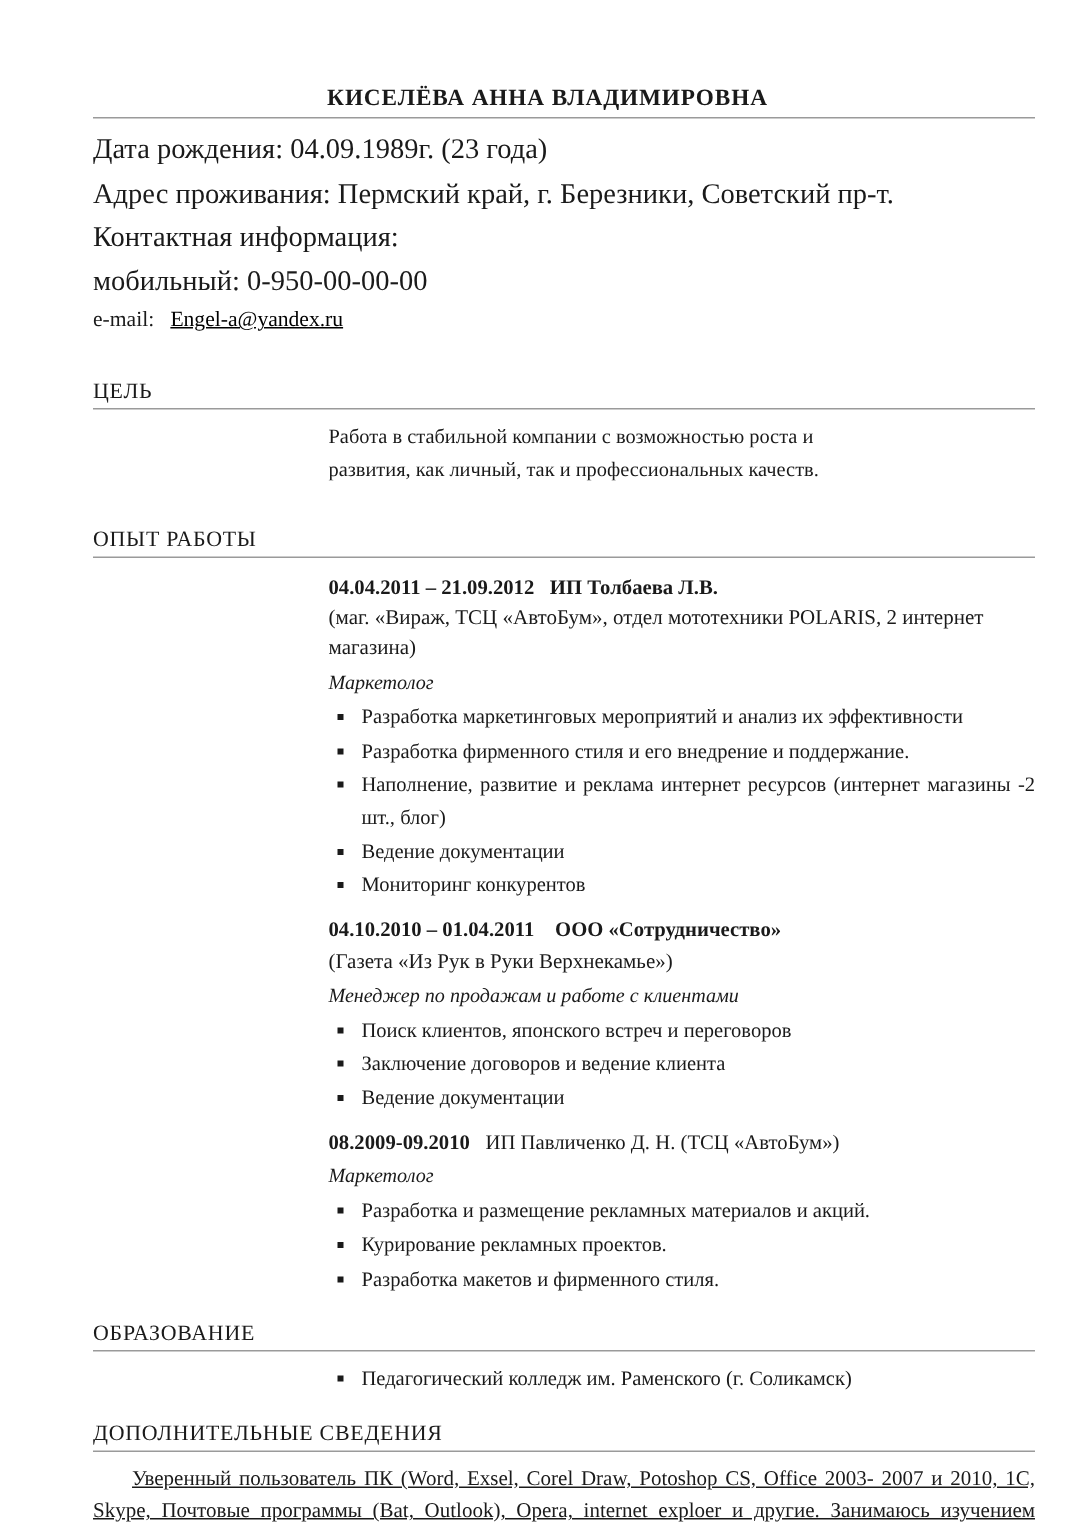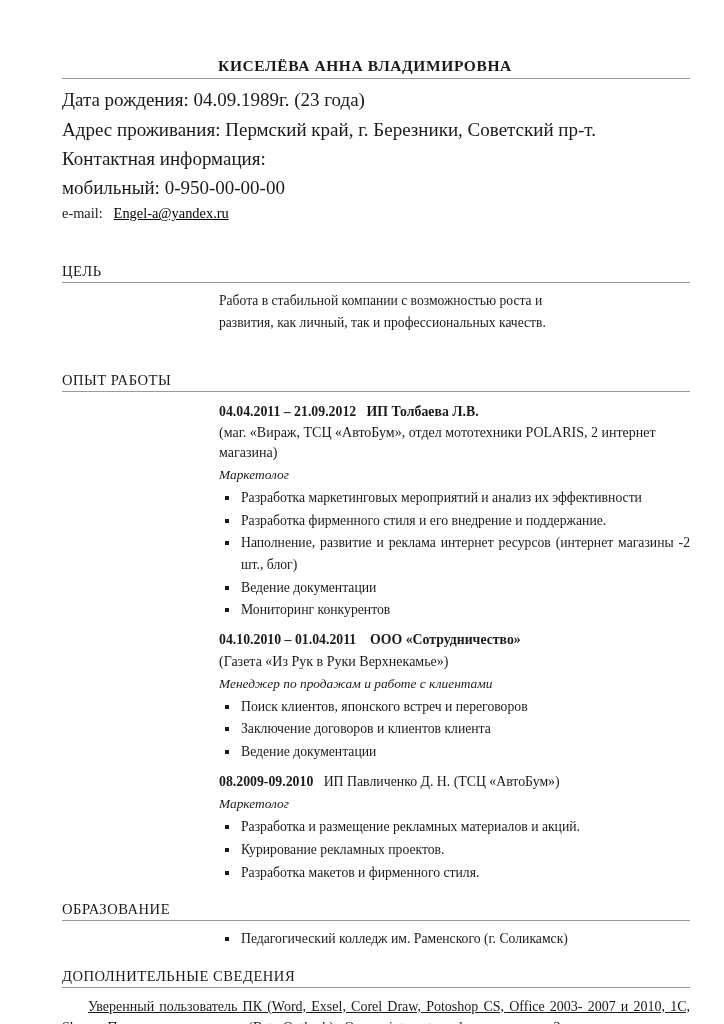--- a/index.html
+++ b/index.html
@@ -61,21 +61,21 @@
   }
   .email-link {
     color: #000000;
     text-decoration: underline;
   }
 
   
   .section-head {
     font-size: 14.6px;
     letter-spacing: 0.5px;
-    margin-top: 38px;
+    margin-top: 28px;
     margin-bottom: 2px;
   }
   .section-head.tight {
     margin-top: 18px;
   }
 
   
   .body-indent {
     margin-left: 157px;
     width: 471px;
@@ -234,21 +234,21 @@
       <div class="job">
         <div class="job-header">
           <span>04.10.2010 – 01.04.2011</span>
           <span>&nbsp;&nbsp;</span>
           <span class="company">ООО «Сотрудничество»</span>
         </div>
         <div class="job-note">(Газета «Из Рук в Руки Верхнекамье»)</div>
         <div class="job-role">Менеджер по продажам и работе с клиентами</div>
         <ul class="duties">
           <li>Поиск клиентов, японского встреч и переговоров</li>
-          <li>Заключение договоров и клиентов клиента</li>
+          <li>Заключение договоров и ведение клиента</li>
           <li>Ведение документации</li>
         </ul>
       </div>
 
       <div class="job">
         <div class="job-header">
           <span>08.2009-09.2010</span>
           <span>&nbsp;</span>
           <span style="font-weight:normal">ИП Павличенко Д. Н. (ТСЦ «АвтоБум»)</span>
         </div>

